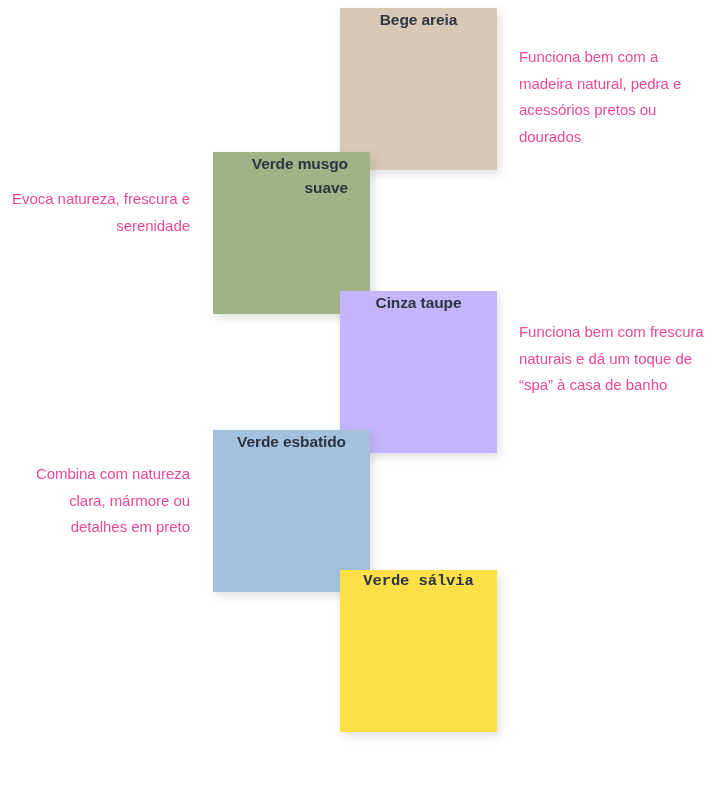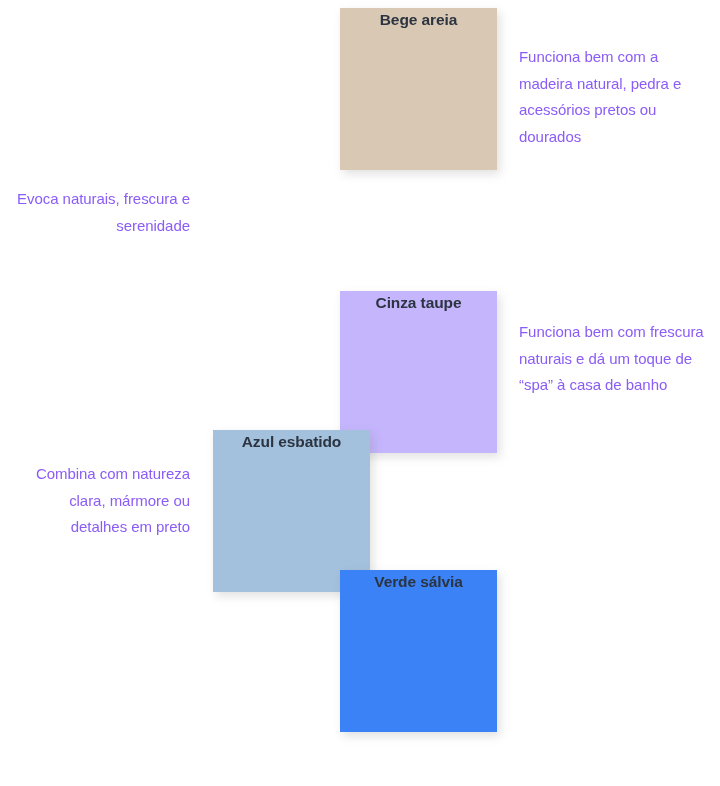--- a/index.html
+++ b/index.html
@@ -54,21 +54,21 @@
     letter-spacing: -0.1px;
   }
 
   .label-center { text-align: center; }
   .label-right  { text-align: right; }
 
   .desc {
     position: absolute;
     font-size: 15px;
     line-height: 1.78;
-    color: #8b5cf6;
+    color: #ec4899;
     letter-spacing: -0.05px;
   }
 
   .desc-right {
     left: 519px;
     width: 186px;
     text-align: left;
   }
 
   .desc-left {
@@ -83,36 +83,39 @@
 <div id="palette-stage">
 
   <div class="swatch-row" style="top: 8px;">
     <div class="swatch swatch-col-right" style="background-color: rgb(217, 200, 180);">
       <div class="swatch-label label-center">Bege areia</div>
     </div>
     <div class="desc desc-right" style="top: 36px;">Funciona bem com a madeira natural, pedra e acessórios pretos ou dourados</div>
   </div>
 
   <div class="swatch-row" style="top: 152px;">
-    <div class="desc desc-left" style="top: 34px;">Evoca naturais, frescura e serenidade</div>
+    <div class="swatch swatch-col-left" style="background-color: rgb(162, 178, 135);">
+      <div class="swatch-label label-right">Verde musgo suave</div>
+    </div>
+    <div class="desc desc-left" style="top: 34px;">Evoca natureza, frescura e serenidade</div>
   </div>
 
   <div class="swatch-row" style="top: 291px;">
     <div class="swatch swatch-col-right" style="background-color: #c4b5fd;">
       <div class="swatch-label label-center">Cinza taupe</div>
     </div>
     <div class="desc desc-right" style="top: 28px;">Funciona bem com frescura naturais e dá um toque de “spa” à casa de banho</div>
   </div>
 
   <div class="swatch-row" style="top: 430px;">
     <div class="swatch swatch-col-left" style="background-color: rgb(163, 192, 220);">
-      <div class="swatch-label label-center">Azul esbatido</div>
+      <div class="swatch-label label-center">Verde esbatido</div>
     </div>
     <div class="desc desc-left" style="top: 31px;">Combina com natureza clara, mármore ou detalhes em preto</div>
   </div>
 
   <div class="swatch-row" style="top: 570px;">
-    <div class="swatch swatch-col-right" style="background-color: #3b82f6;">
+    <div class="swatch swatch-col-right" style="background-color: #fde047; font-family: Liberation Mono, monospace;">
       <div class="swatch-label label-center">Verde sálvia</div>
     </div>
   </div>
 
 </div>
 
 </body></html>

